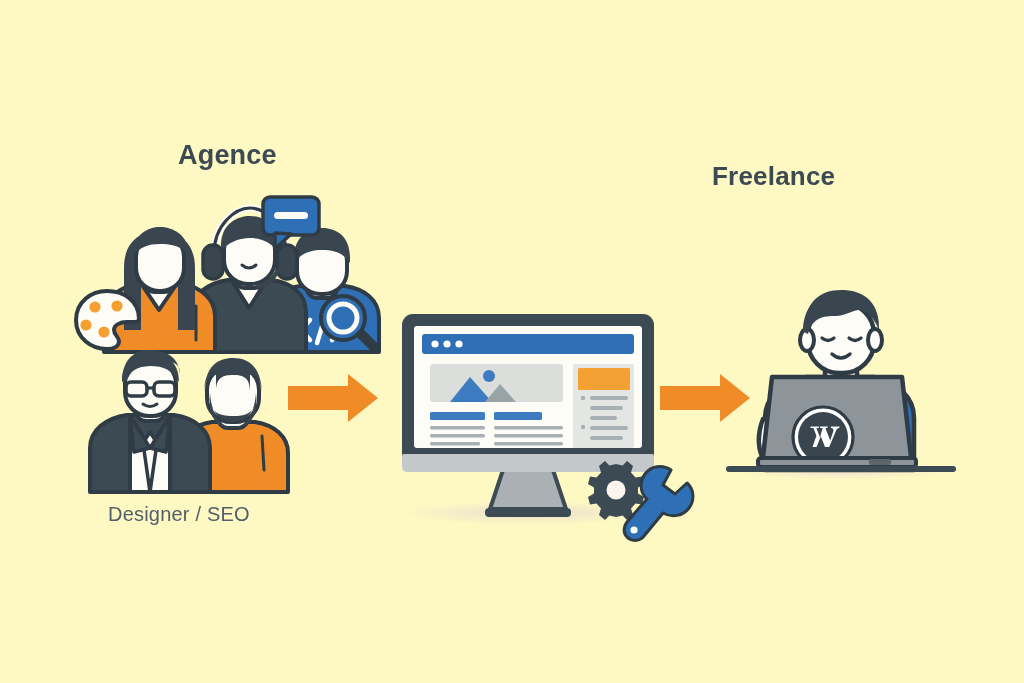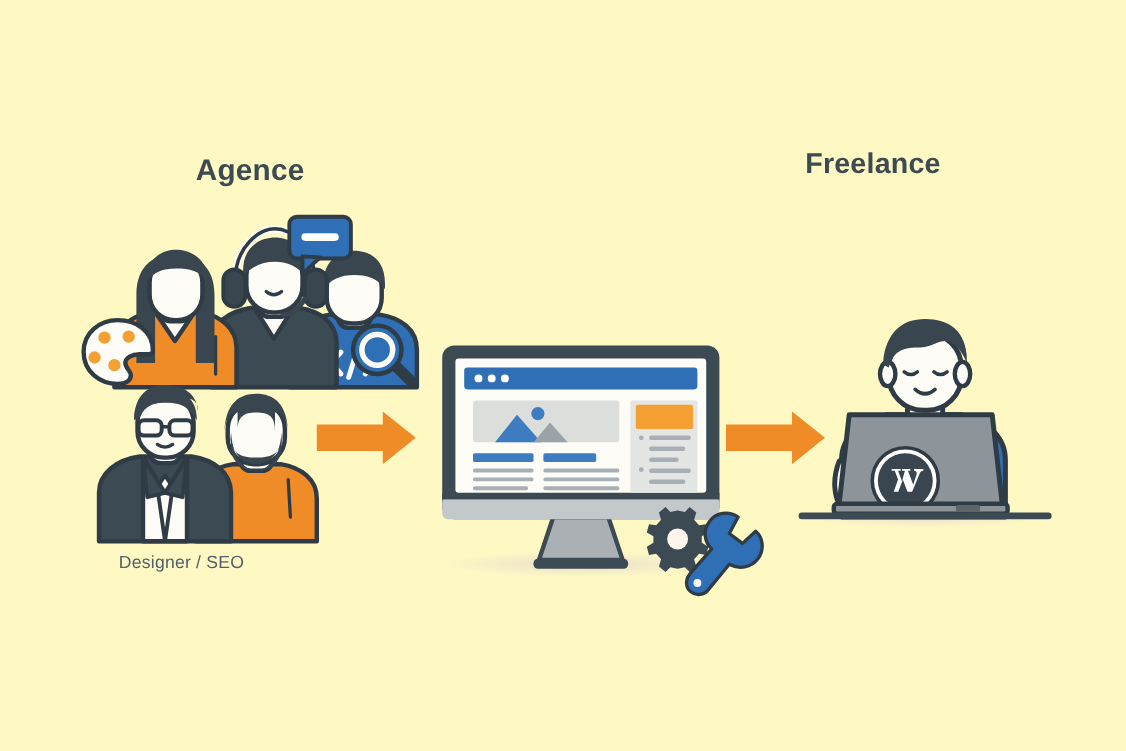--- a/index.html
+++ b/index.html
@@ -22,28 +22,27 @@
     white-space: nowrap;
     letter-spacing: 0.2px;
   }
   #label-agence {
     left: 178px;
     top: 140px;
     font-size: 27px;
   }
   #label-freelance {
     left: 712px;
-    top: 133px;
+    top: 161px;
     font-size: 26px;
-    margin-left: 20px;
   }
   #label-designer-seo {
     left: 108px;
     top: 503px;
-    font-size: 16px;
+    font-size: 20px;
     font-weight: normal;
     color: #505f6a;
   }
   .svg-layer {
     position: absolute;
     left: 0;
     top: 0;
     width: 1024px;
     height: 683px;
   }

